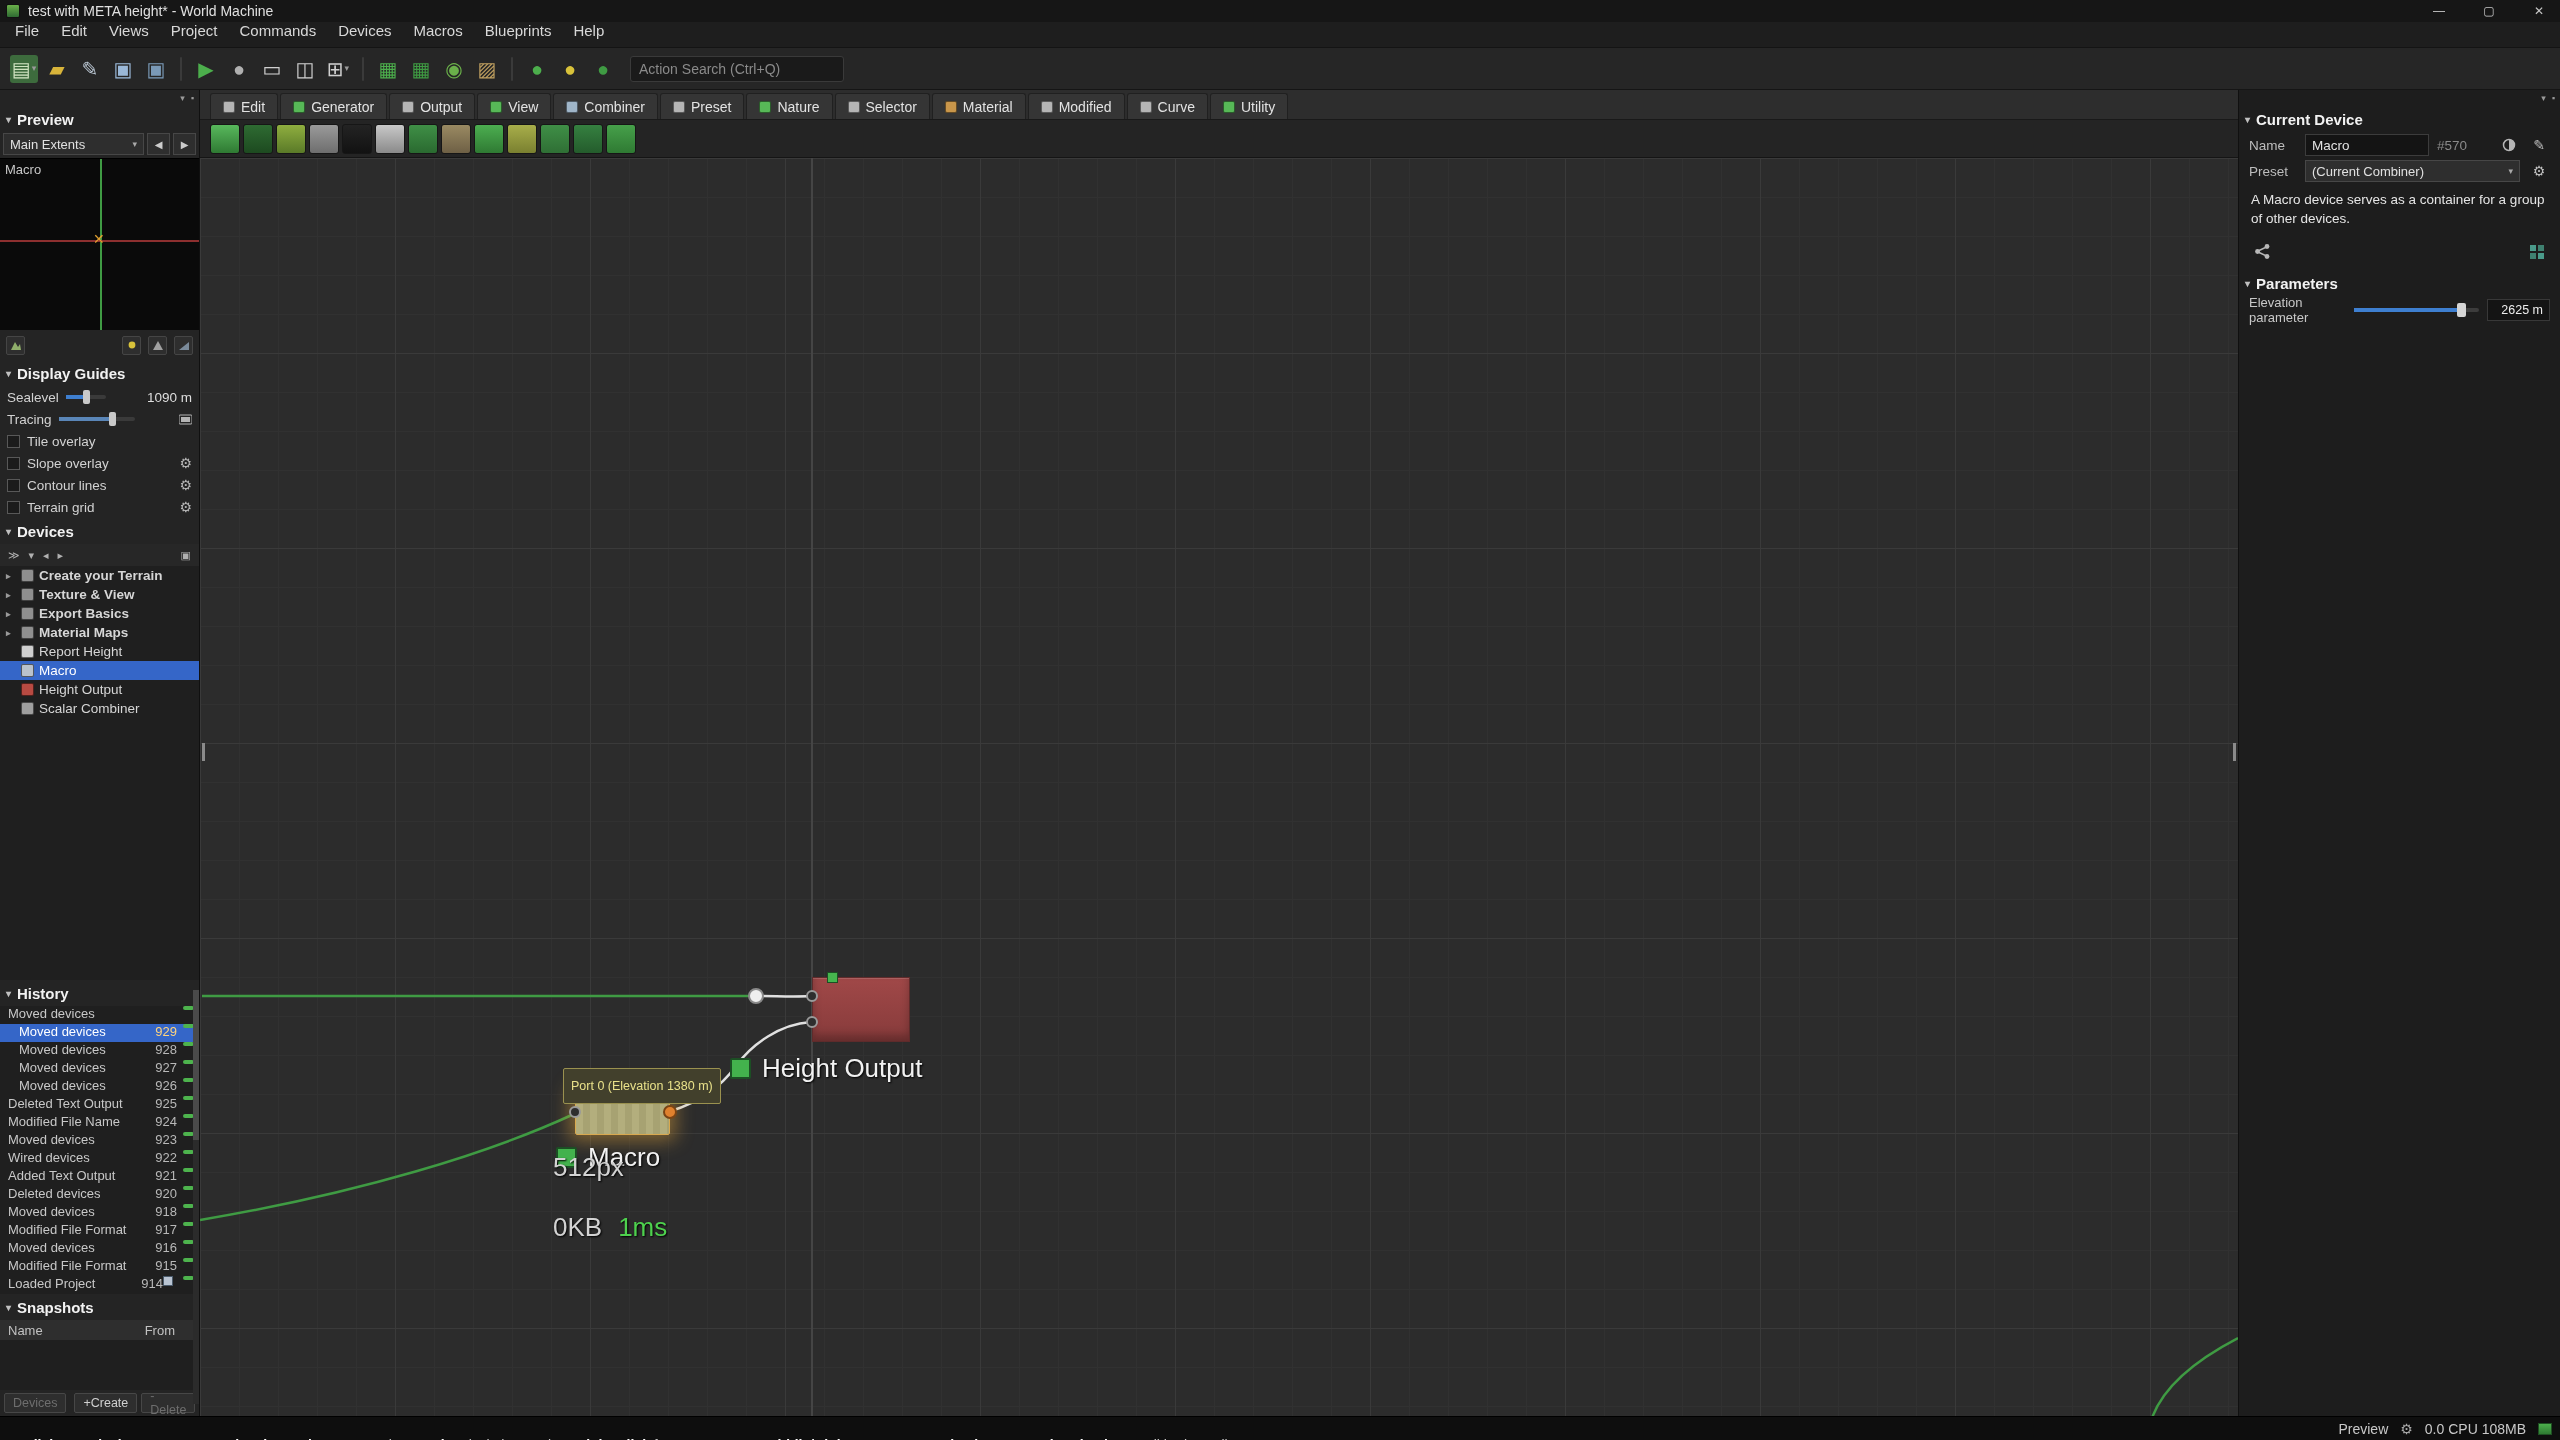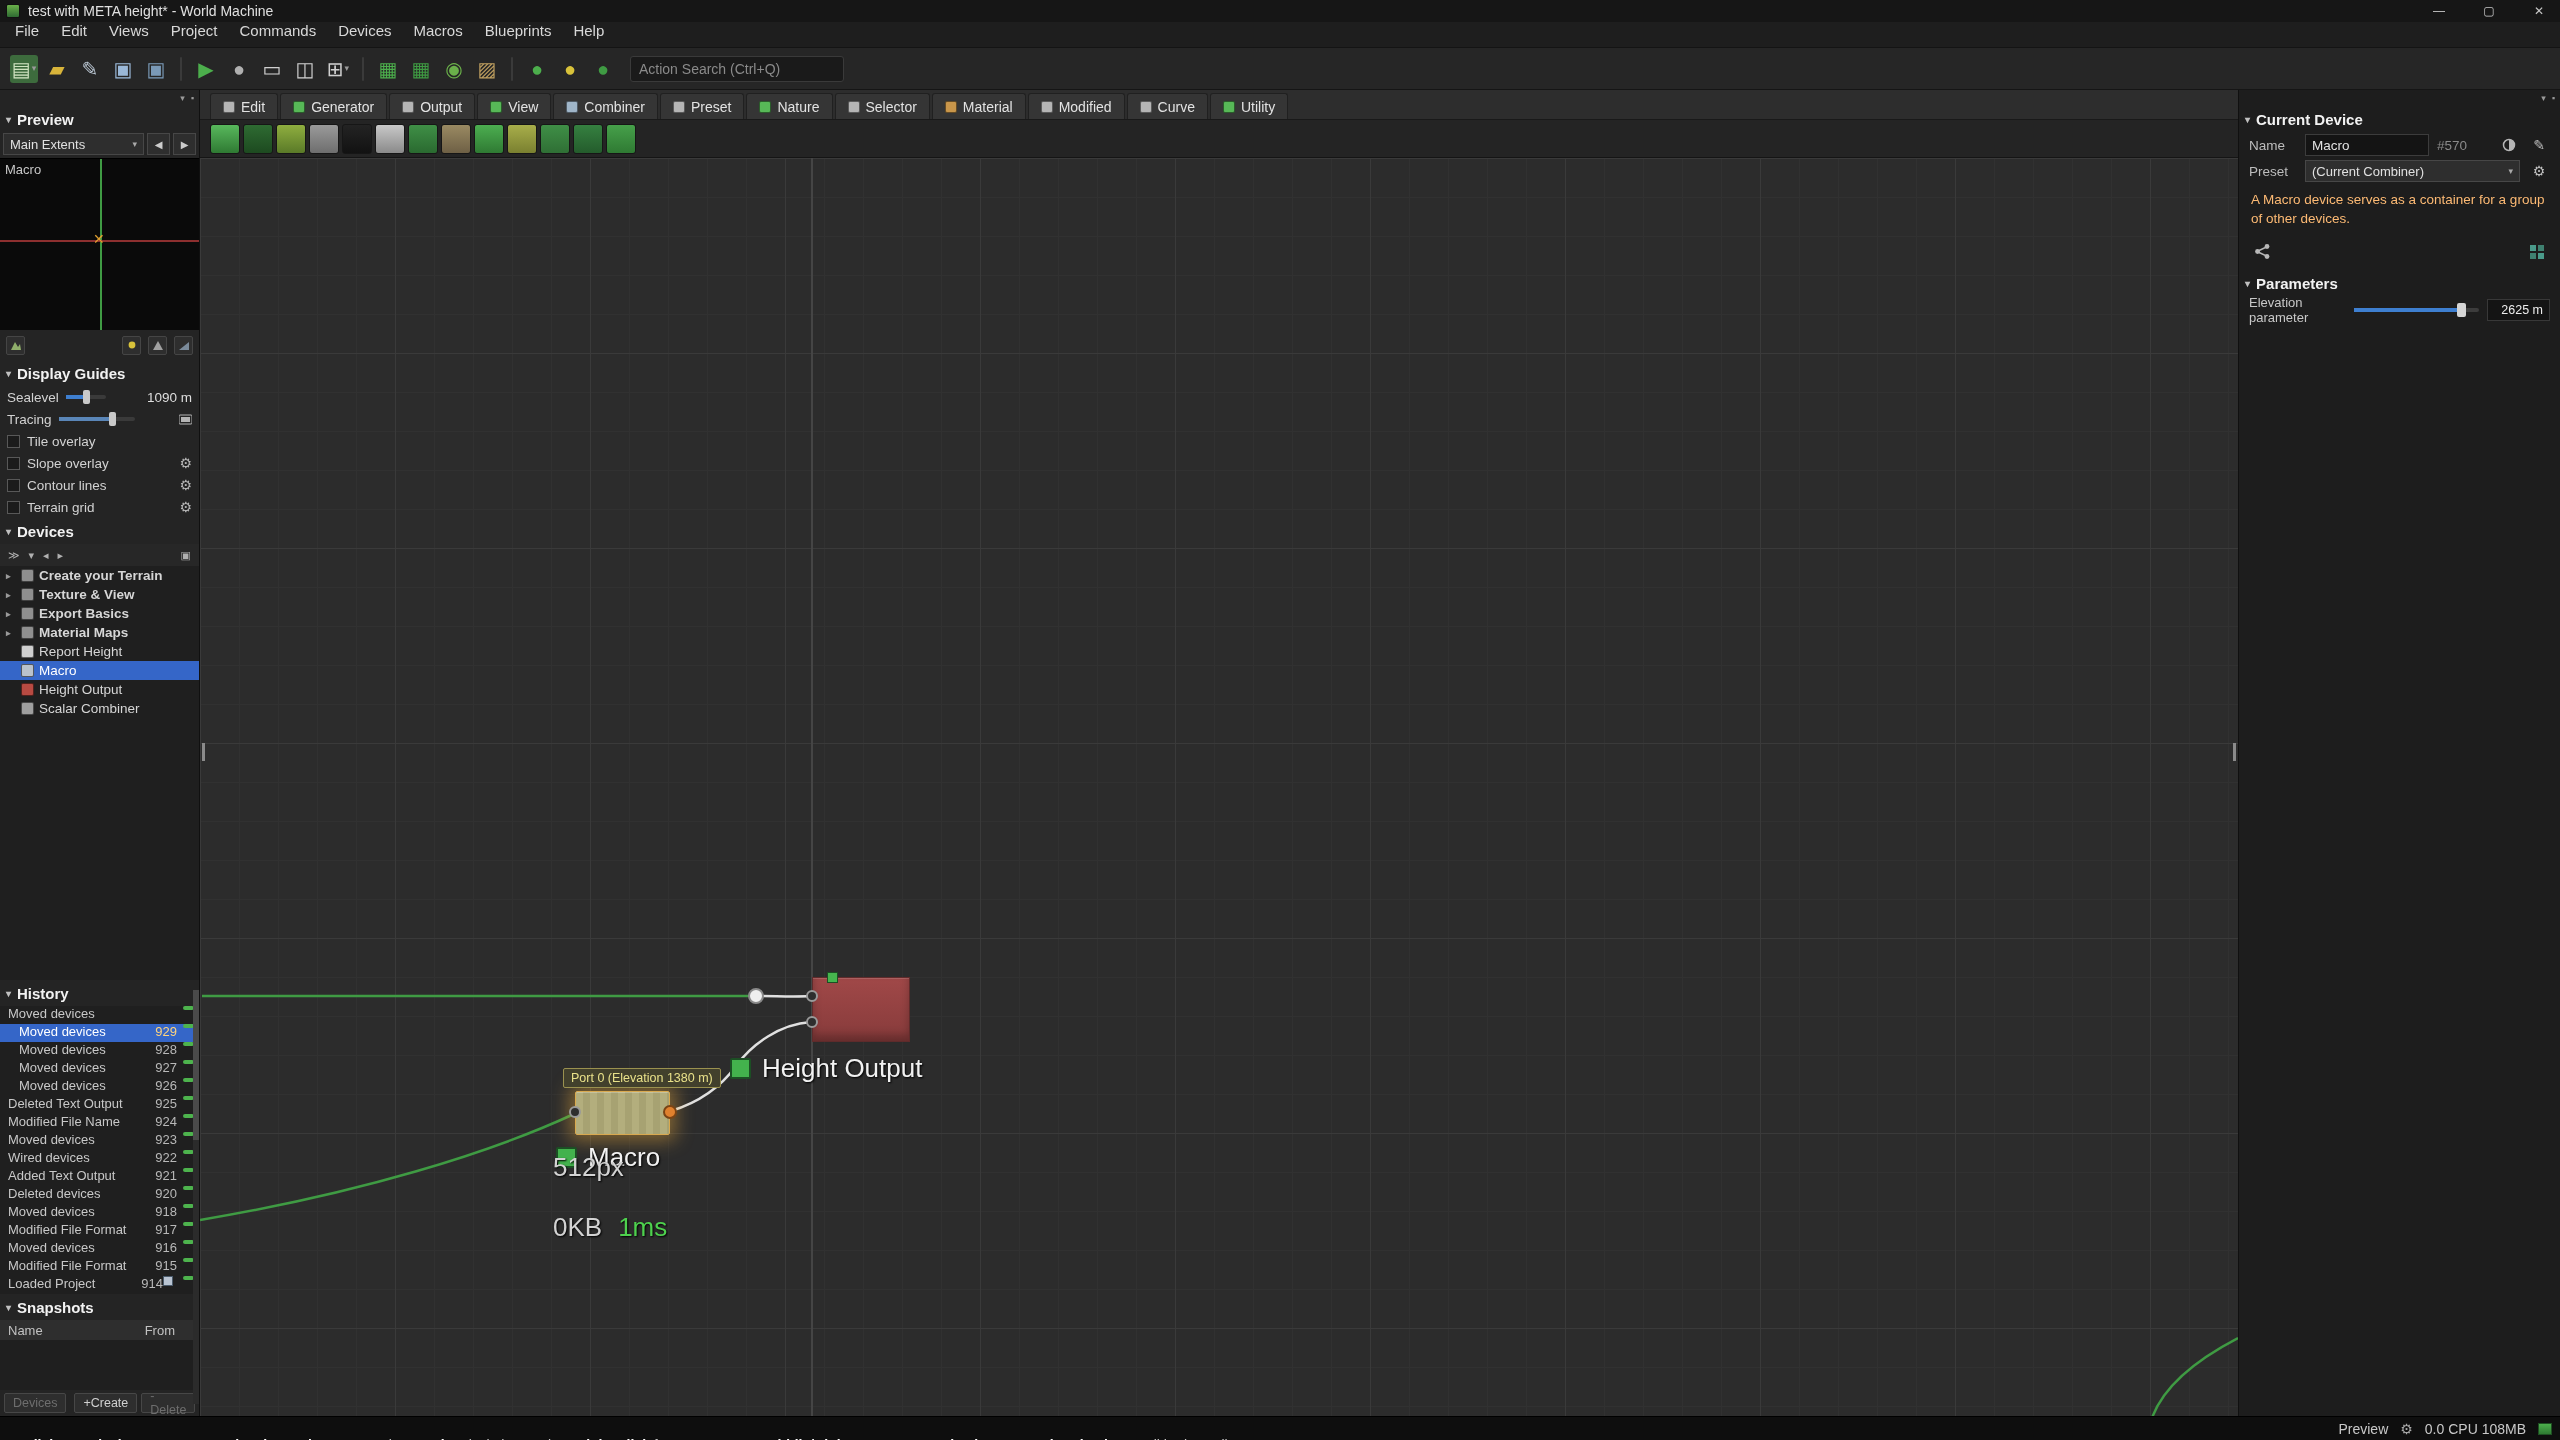--- a/index.html
+++ b/index.html
@@ -146,40 +146,40 @@
                  box-shadow:inset 0 1px 0 rgba(255,255,255,.14), inset 0 -6px 8px rgba(0,0,0,.25); }
   .node-macro { left:375px; top:933px; width:95px; height:44px;
                 background:repeating-linear-gradient(90deg,#b3ae7d 0 7px,#a7a272 7px 14px);
                 border:1px solid #d9a94f; border-radius:2px;
                 box-shadow:0 0 18px 6px rgba(235,170,60,.45), inset 0 1px 0 rgba(255,255,255,.25); }
   .port { position:absolute; width:12px; height:12px; border-radius:50%;
           background:#2e2e2e; border:2px solid #9a9a9a; }
   .port.orange { width:14px; height:14px; background:#e0812e; border:2px solid #7a4414; }
   .pip { position:absolute; width:11px; height:11px; background:#46b54e; border:1px solid #1c4f24; }
 
-  .canvas-tooltip { position:absolute; left:363px; top:910px; padding:2px 7px; white-space:nowrap;
+  .canvas-tooltip { position:absolute; left:363px; top:910px; padding:10px 7px; white-space:nowrap;
                     background:#42402c; border:1px solid #9a914f; border-radius:2px;
                     color:#e9e18a; font-size:12.5px; z-index:5; }
   .node-label { position:absolute; display:flex; align-items:center; gap:11px; height:26px;
                 font-size:26px; color:#f2f2f2; text-shadow:1px 1px 2px #000; }
   .label-chip { width:21px; height:21px; background:#43b24d; border:2px solid #1c4f24; border-radius:2px; flex:none; }
   .node-stat { position:absolute; font-size:26px; color:#d3d3d3; text-shadow:1px 1px 2px #000; }
   .node-stat .green { color:#4ed14e; margin-left:16px; }
 
   
   .rp-row { height:26px; display:flex; align-items:center; gap:8px; padding:0 10px; flex:none; }
   .rp-label { width:48px; color:#bdbdbd; font-size:13.5px; flex:none; }
   .text-input { width:124px; height:22px; background:#141414; border:1px solid #3c3c3c; color:#e2e2e2;
                 font-size:13.5px; padding:0 6px; outline:none; font-family:"Liberation Sans",sans-serif; }
   .device-id { color:#8a8a8a; font-size:13.5px; }
   .rp-row .grow { flex:1; }
   .icon-btn { width:22px; height:22px; display:flex; align-items:center; justify-content:center;
               color:#c0c0c0; font-size:14px; }
   .rp-select { width:198px; }
-  .rp-desc { padding:7px 12px 4px; color:#fdba74; font-size:13.5px; line-height:1.4; flex:none; }
+  .rp-desc { padding:7px 12px 4px; color:#e5e5e5; font-size:13.5px; line-height:1.4; flex:none; }
   .rp-icons { height:38px; display:flex; align-items:center; padding:0 12px; flex:none; }
   .rp-icons .grow { flex:1; }
   .p-row { height:26px; display:flex; align-items:center; gap:8px; padding:0 10px;
            font-size:13px; color:#c8c8c8; flex:none; }
   .p-slider { position:relative; width:128px; height:4px; background:#3c3c3c; border-radius:2px; }
   .p-fill { width:85%; height:100%; background:#3e7fd0; }
   .p-knob { position:absolute; left:calc(85% - 4px); top:-5px; width:9px; height:14px;
             background:#d5d5d5; border-radius:2px; }
   .value-box { width:64px; height:22px; background:#141414; border:1px solid #383838; color:#ececec;
                font-size:12.5px; display:flex; align-items:center; justify-content:flex-end; padding:0 6px; }

